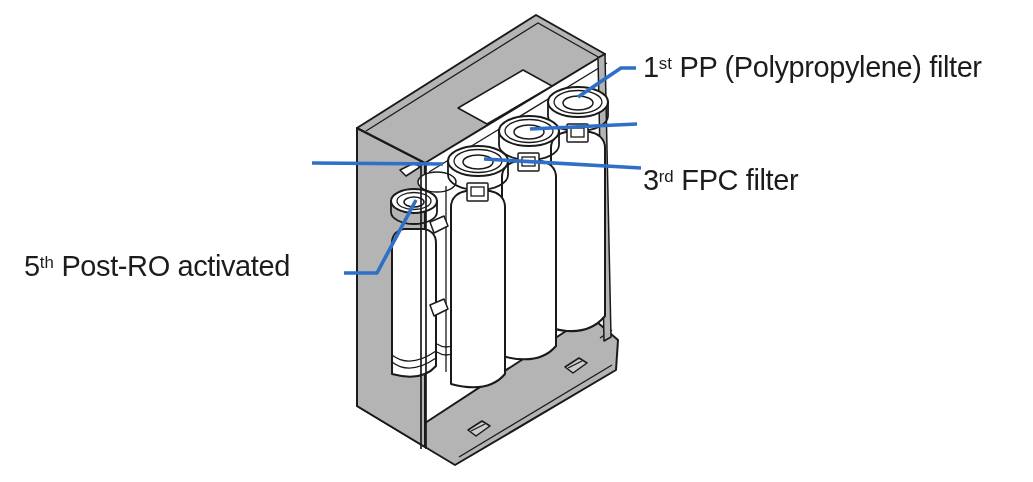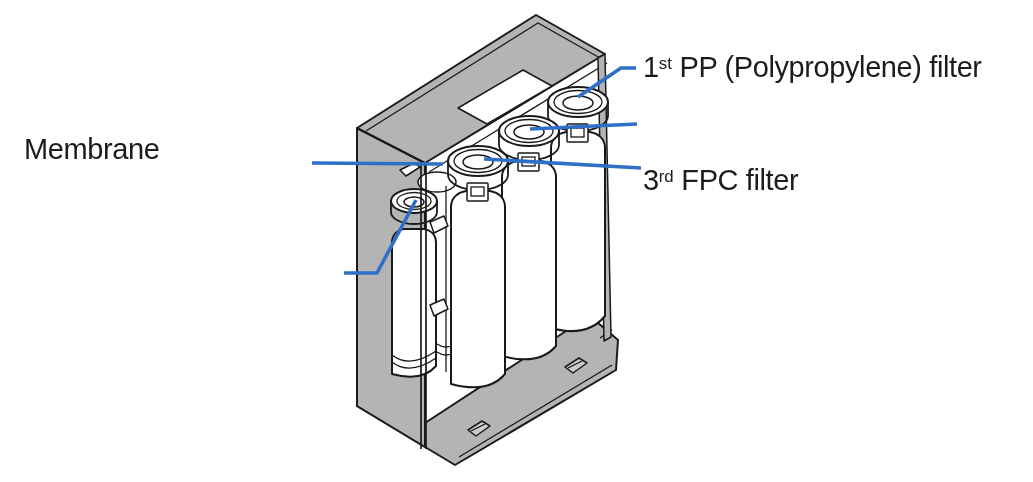--- a/index.html
+++ b/index.html
@@ -136,18 +136,18 @@
   </svg>
 
   <div class="lbl" style="left:643px;top:48px">
     <span>1</span><sup>st</sup><span> PP (Polypropylene) filter</span>
   </div>
   <div class="lbl" style="left:643px;top:161px">
     <span>3</span><sup>rd</sup><span> FPC filter</span>
   </div>
 
   <div class="lbl" style="left:24px;top:130px">
-    <div>Membrane</div>
   </div>
   <div class="lbl" style="left:24px;top:247px">
+    <div><span>5</span><sup>th</sup><span> Post-RO activated</span></div>
   </div>
 
 </div>
 
 </body></html>

